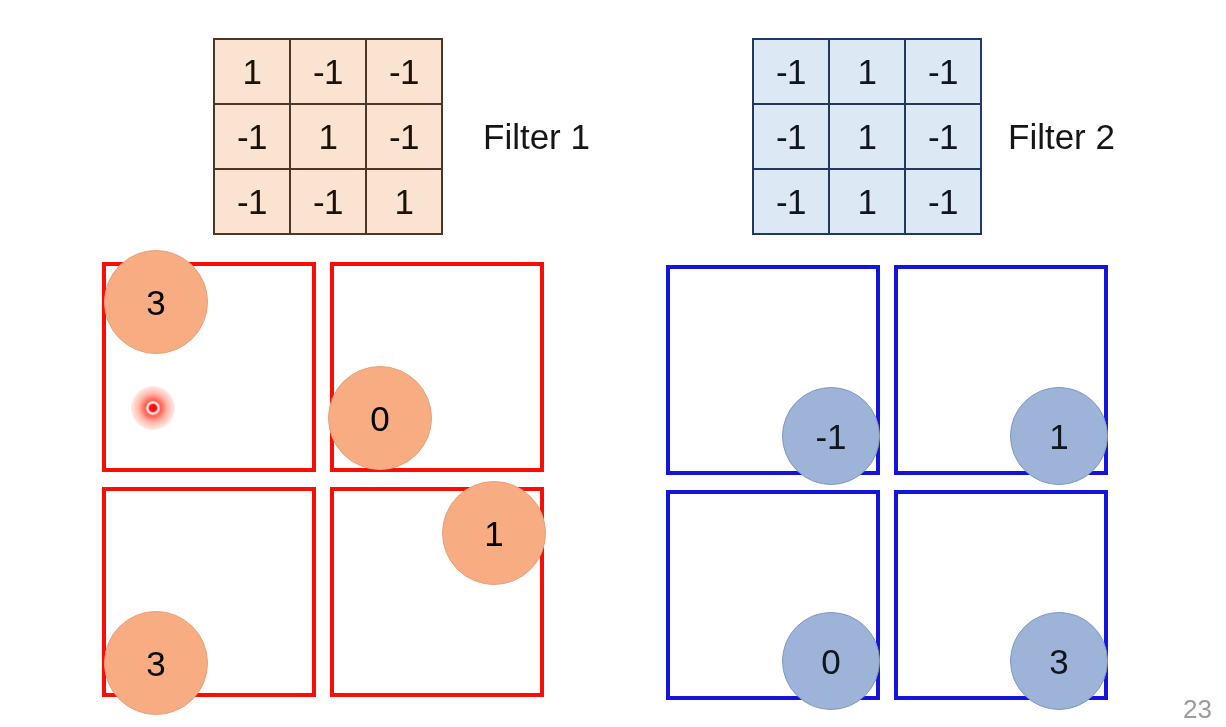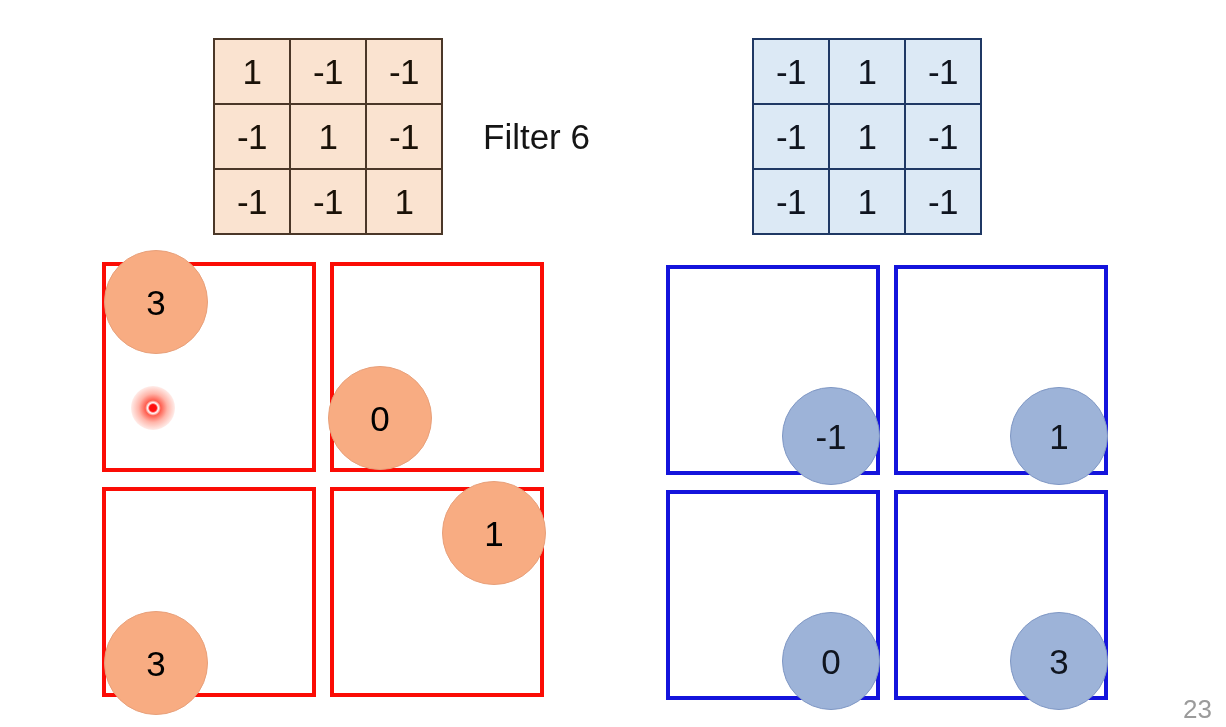--- a/index.html
+++ b/index.html
@@ -160,35 +160,36 @@
       <div class="cell">1</div>
       <div class="cell">-1</div>
       <div class="cell">-1</div>
       <div class="cell">-1</div>
       <div class="cell">1</div>
       <div class="cell">-1</div>
       <div class="cell">-1</div>
       <div class="cell">-1</div>
       <div class="cell">1</div>
     </div>
-    <div class="filter-label" id="filter-1-label">Filter 6</div>
+    <div class="filter-label" id="filter-1-label">Filter 1</div>
   </div>
 
   <div class="filter-block" id="filter-2-block">
     <div class="matrix bluegrid">
       <div class="cell">-1</div>
       <div class="cell">1</div>
       <div class="cell">-1</div>
       <div class="cell">-1</div>
       <div class="cell">1</div>
       <div class="cell">-1</div>
       <div class="cell">-1</div>
       <div class="cell">1</div>
       <div class="cell">-1</div>
     </div>
+    <div class="filter-label" id="filter-2-label">Filter 2</div>
   </div>
 
   <div class="map-group" id="group-red">
     <div class="map-box">
       <div class="bubble orange pos-tl">3</div>
     </div>
     <div class="map-box">
       <div class="bubble orange pos-lc">0</div>
     </div>
     <div class="map-box">

